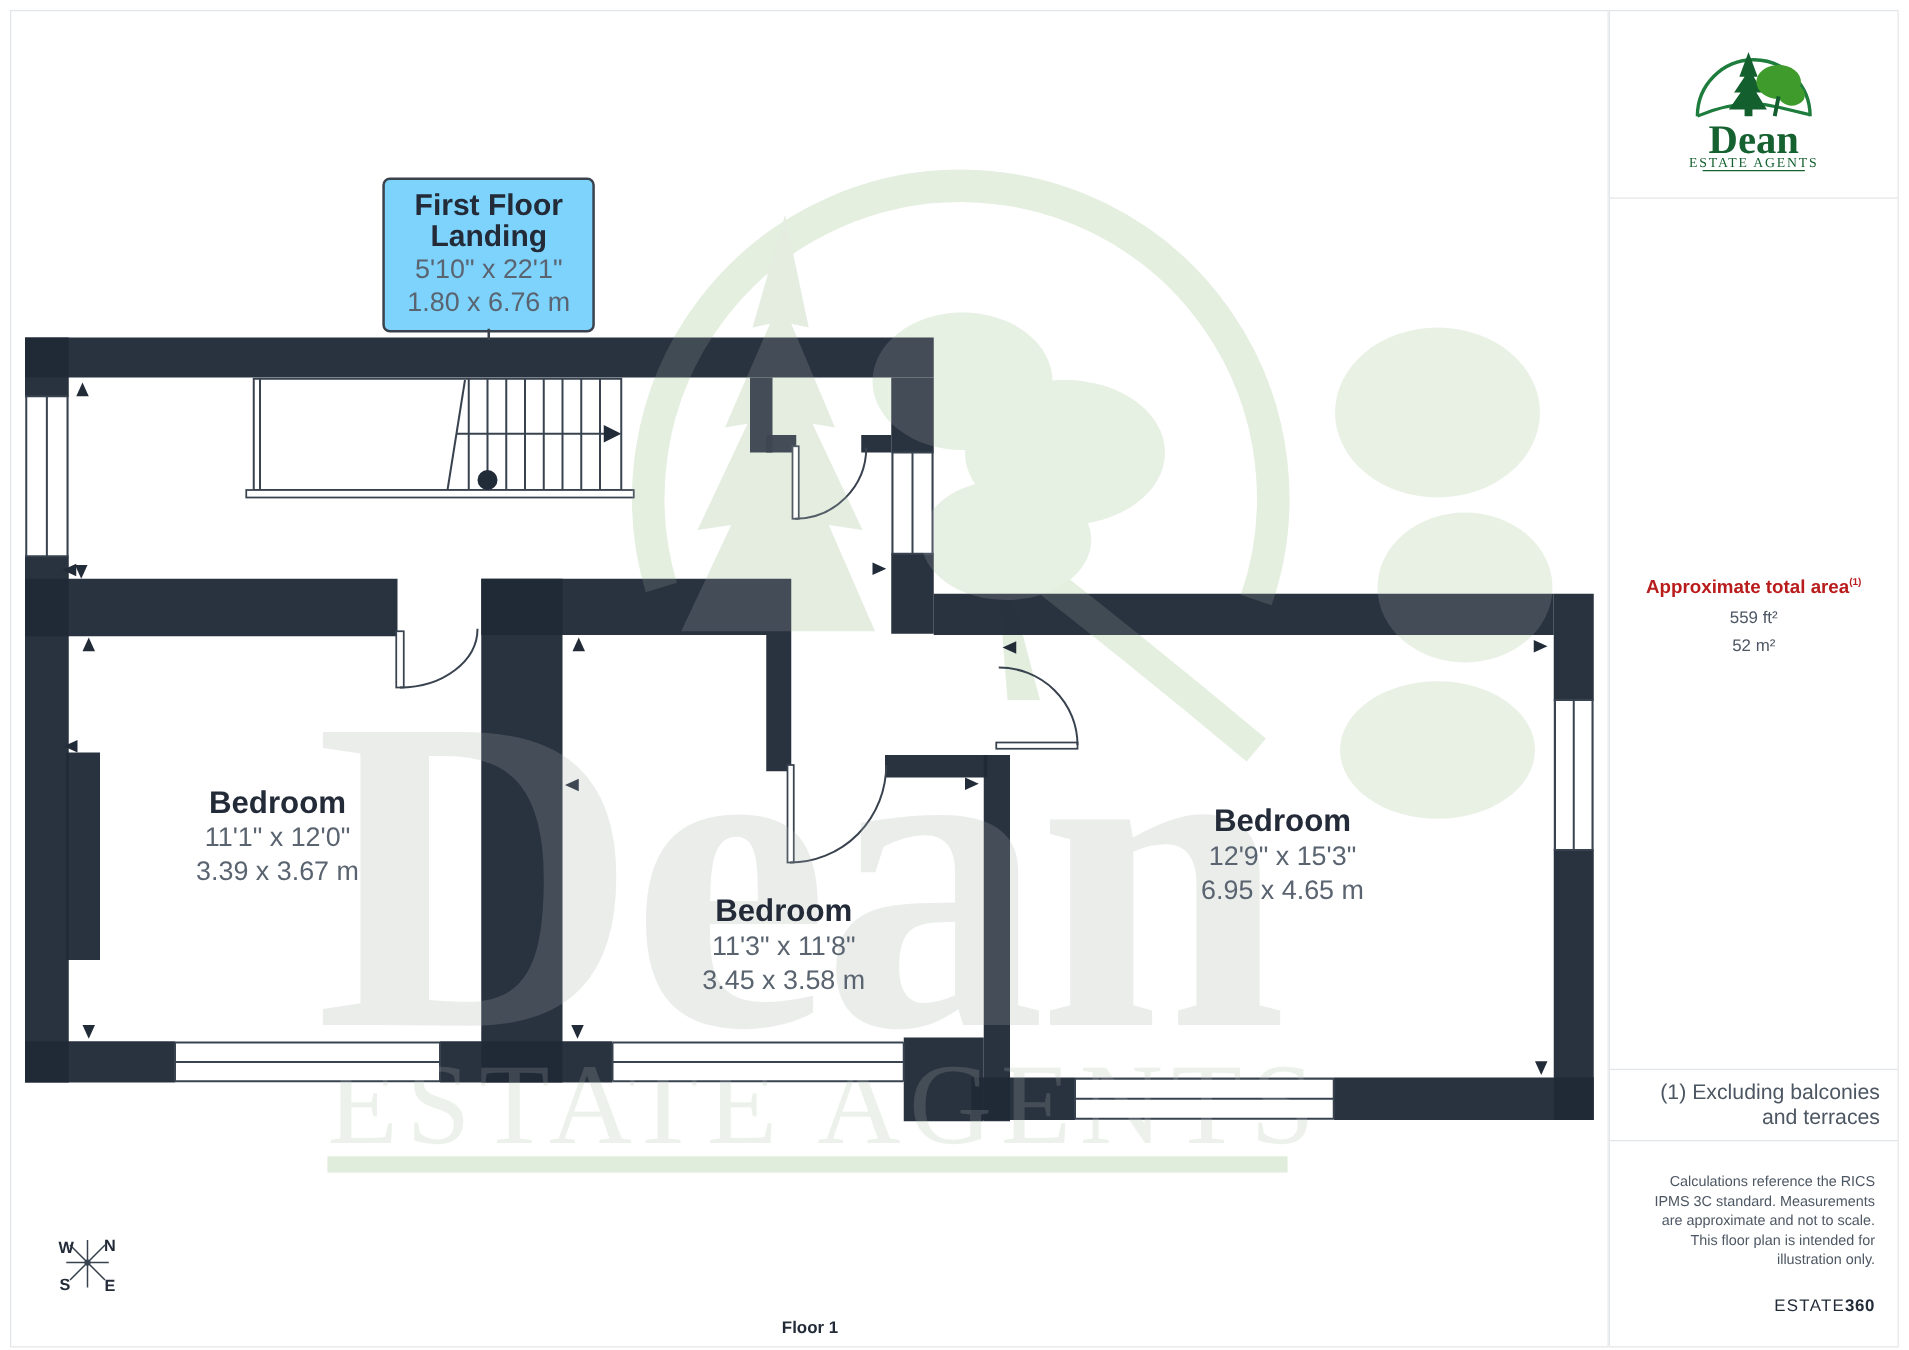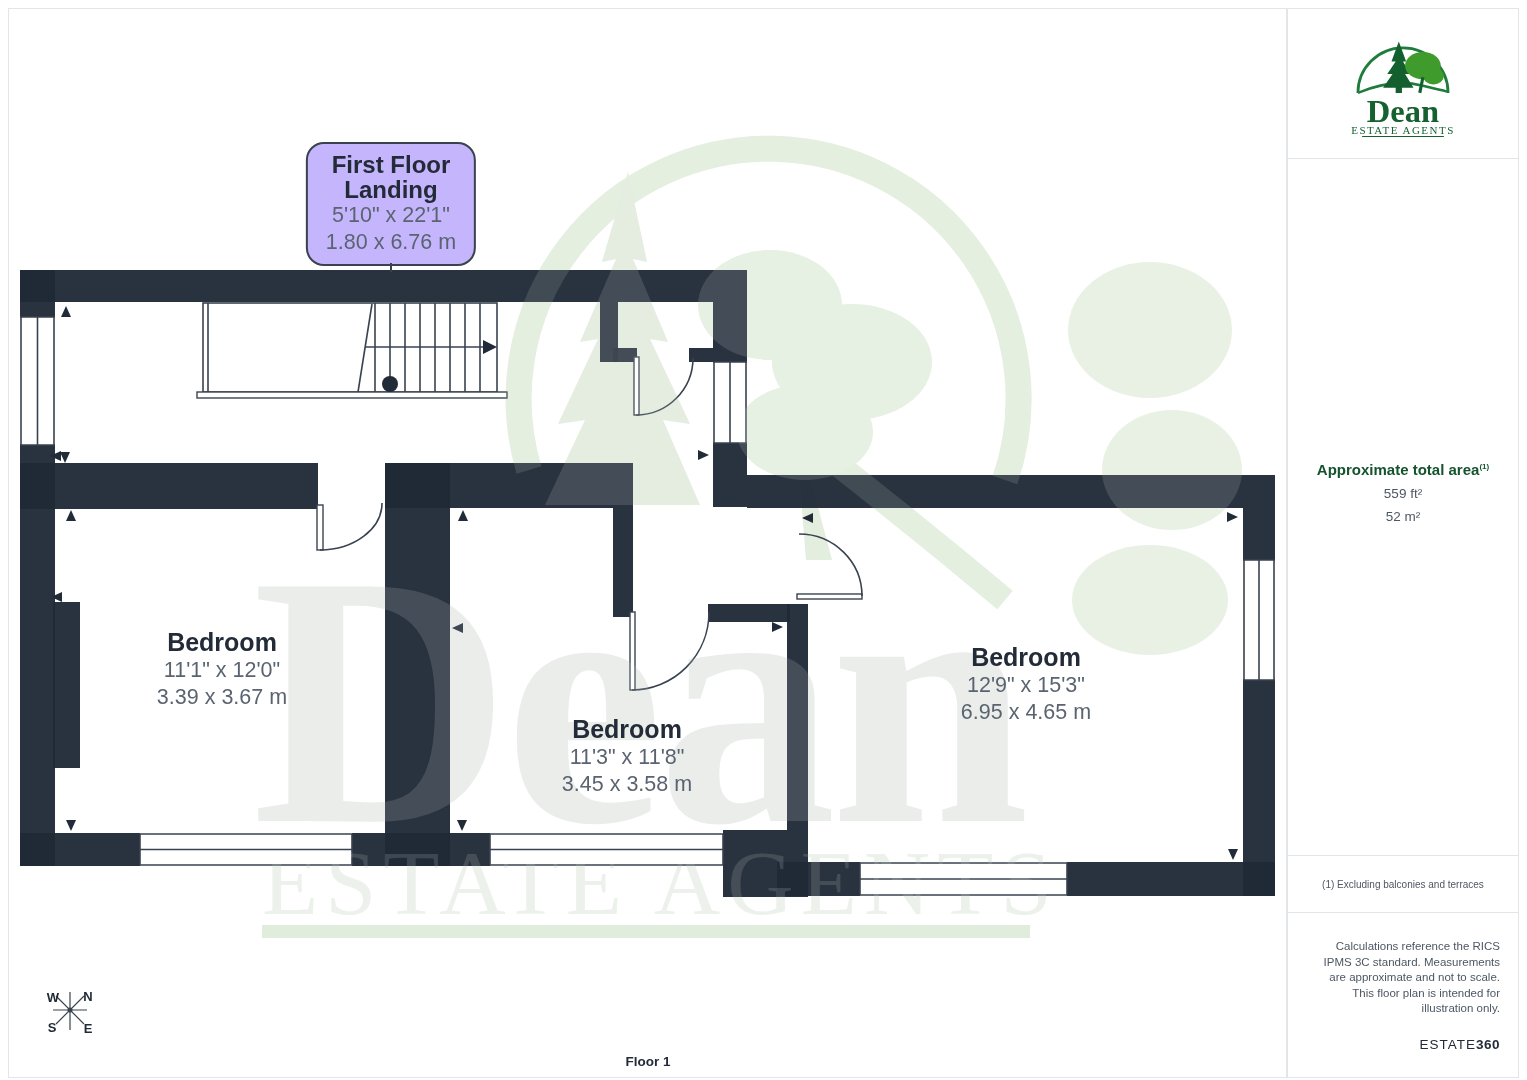--- a/index.html
+++ b/index.html
@@ -20,40 +20,40 @@
   .plan-svg{position:absolute;left:0;top:0;z-index:1;}
   .w{fill:rgba(32,42,55,0.96);}
   .ln{stroke:#39434f;stroke-width:1.6;fill:none;}
   .wh{fill:#ffffff;}
   .ar{fill:#222b38;}
   
   .lbl{position:absolute;z-index:3;text-align:center;transform:translateX(-50%);}
   .rname{font-size:25px;font-weight:bold;color:#232b38;line-height:30px;}
   .rdim{font-size:21.5px;color:#5a6470;line-height:27px;}
   .callout{position:absolute;z-index:3;left:391px;top:142px;transform:translateX(-50%);
-           background:#c4b5fd;border:2px solid #3a424e;border-radius:18px;
+           background:#7dd3fc;border:2px solid #3a424e;border-radius:6px;
            padding:8px 18px 8px 18px;text-align:center;}
   .callout .cname{font-size:24px;font-weight:bold;color:#232b38;line-height:25px;}
   .callout .cdim{font-size:21.5px;color:#5a6470;line-height:27px;}
   .connector{position:absolute;z-index:3;left:390px;top:263px;width:2px;height:9px;background:#3a424e;}
   .floor-label{position:absolute;z-index:3;left:648px;top:1054px;transform:translateX(-50%);
            font-size:13.5px;font-weight:bold;color:#232b38;}
   .compass{position:absolute;z-index:3;left:0;top:0;}
   .compass text{font-size:13px;font-weight:bold;fill:#232b38;font-family:"Liberation Sans",sans-serif;}
   
   .sidebar{position:absolute;left:1287px;top:8px;width:232px;height:1070px;z-index:5;
            background:#ffffff;border:1px solid #e3e6e9;box-sizing:border-box;}
   .sb-sec{box-sizing:border-box;width:100%;}
   .sb-logo{height:150px;border-bottom:1px solid #e3e6e9;display:flex;align-items:center;justify-content:center;}
   .sb-area{height:697px;border-bottom:1px solid #e3e6e9;text-align:center;padding-top:302px;}
-  .area-head{font-size:15px;font-weight:bold;color:#14532d;}
+  .area-head{font-size:15px;font-weight:bold;color:#b91c1c;}
   .area-head sup{font-size:8px;}
   .area-val{font-size:13.5px;color:#4d5763;margin-top:8px;}
   .sb-foot{height:57px;border-bottom:1px solid #e3e6e9;display:flex;align-items:center;justify-content:center;
-           font-size:10px;color:#4d5763;text-align:left;padding:0 14px;}
+           font-size:17px;color:#4d5763;text-align:right;padding:0 14px;}
   .sb-calc{padding:26px 18px 0 18px;text-align:right;font-size:11.5px;color:#4d5763;line-height:15.5px;}
   .brand{margin-top:20px;font-size:13.5px;color:#232b38;letter-spacing:1px;}
   .brand b{letter-spacing:0.5px;}
 </style>
 </head>
 <body>
 
 <div class="frame"></div>
 
 <div class="wm-layer wm-under">

